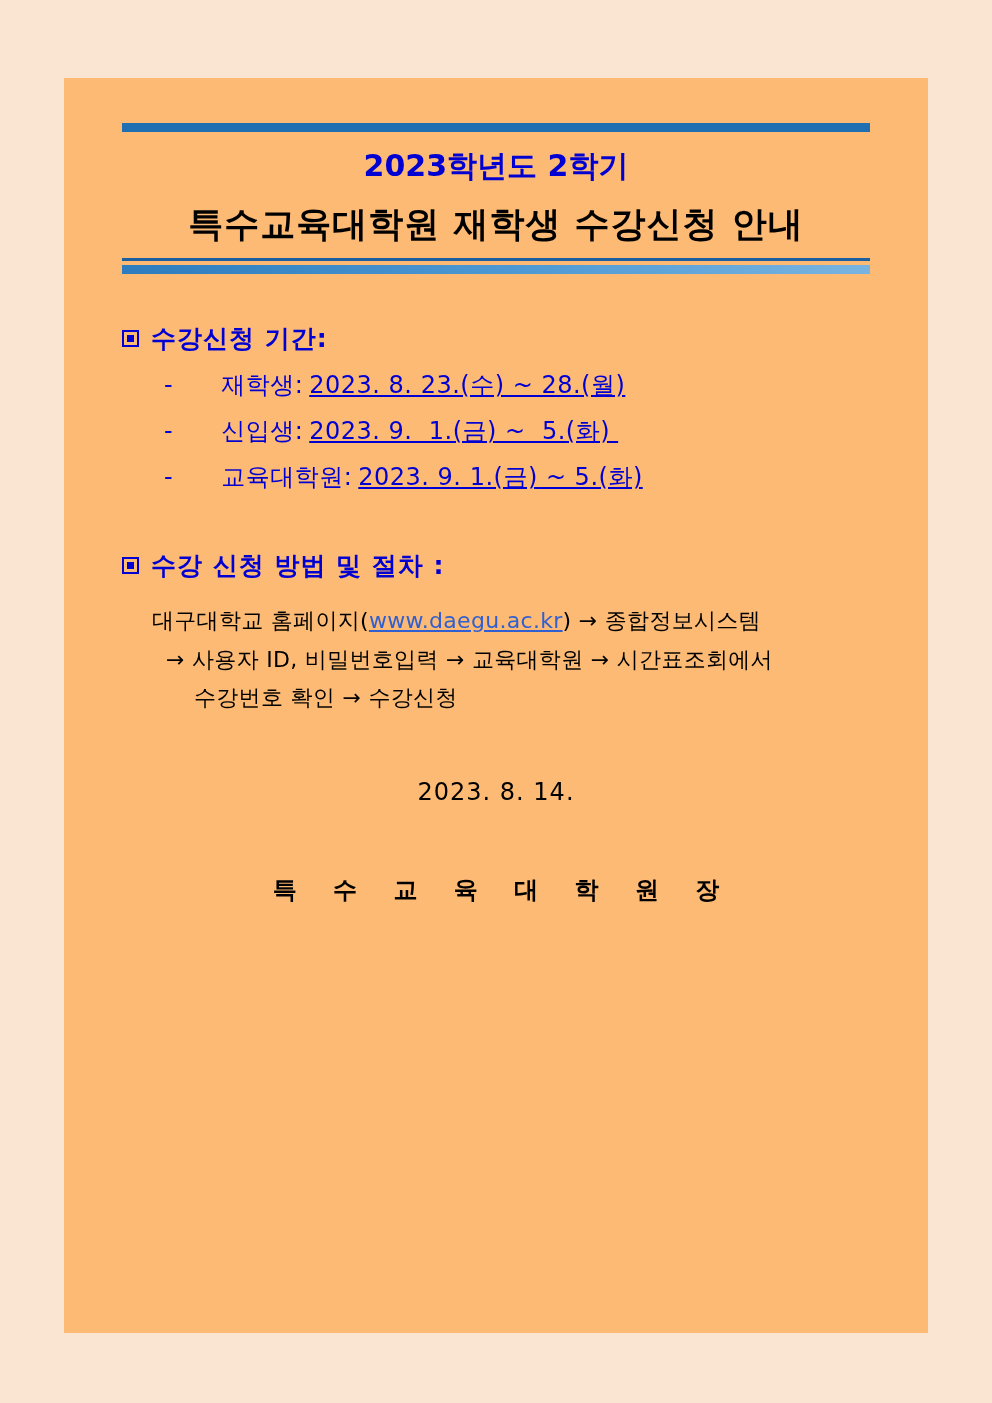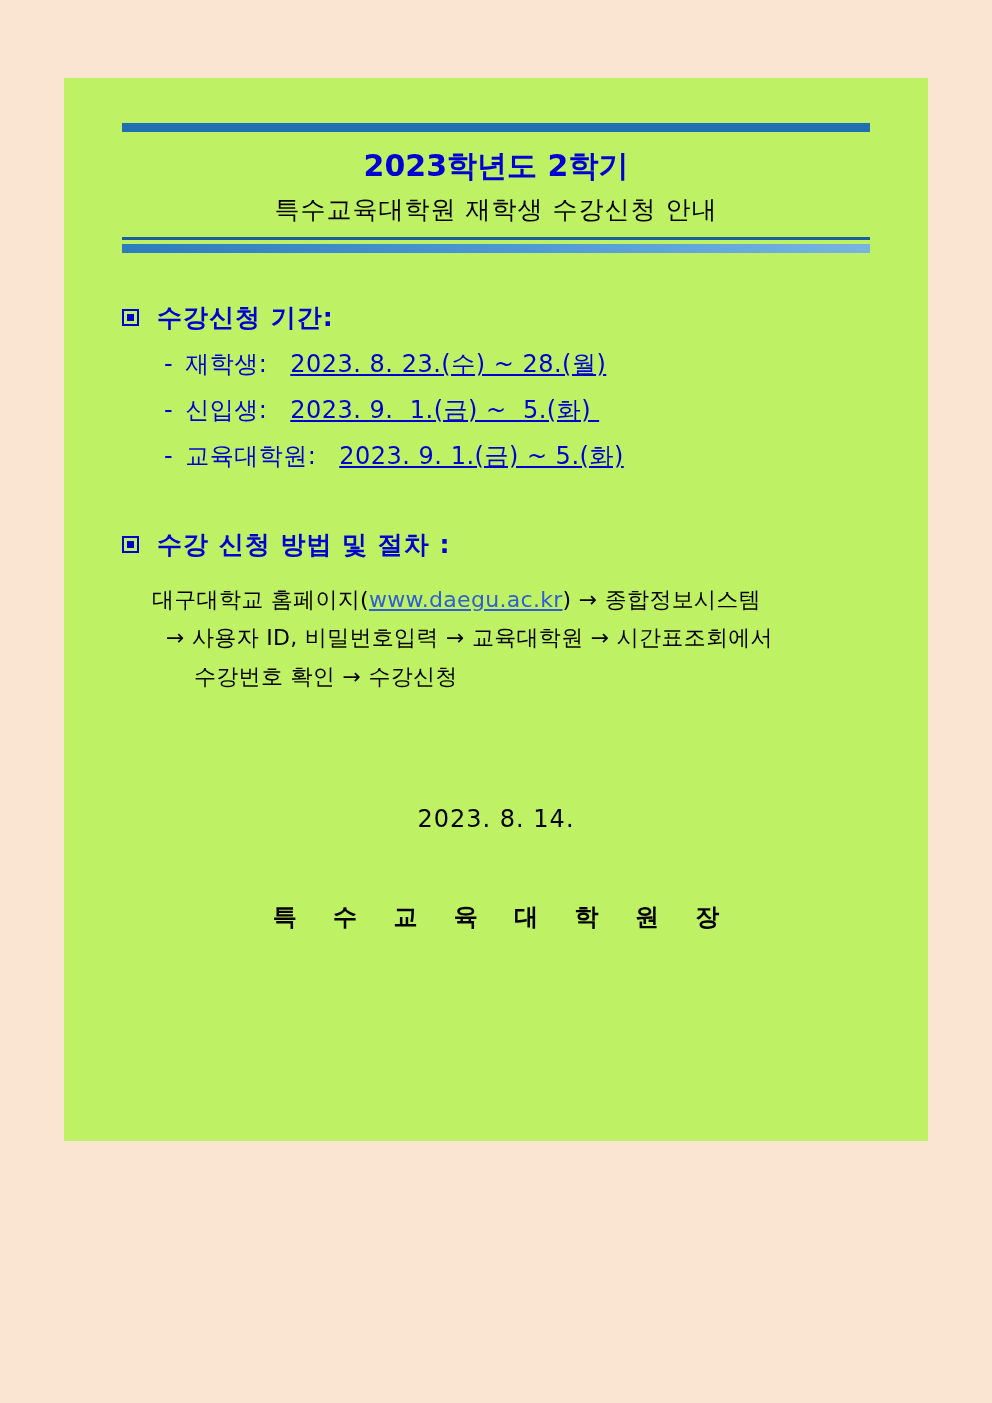--- a/index.html
+++ b/index.html
@@ -11,22 +11,22 @@
     height: 1403px;
     background: #fae5d3;
     font-family: "DejaVu Sans", "Liberation Sans", sans-serif;
     overflow: hidden;
   }
   .page {
     position: absolute;
     left: 64px;
     top: 78px;
     width: 864px;
-    height: 1063px;
-    background: #bef264;
+    height: 1255px;
+    background: #fdba74;
     box-sizing: border-box;
   }
   .header-block {
     margin: 45px 58px 0 58px;
   }
   .rule-top {
     height: 9px;
     background: #1f6fb2;
     width: 100%;
   }
@@ -47,39 +47,39 @@
   }
   .title-line1 {
     color: #0000d2;
     font-size: 30px;
     font-weight: bold;
     letter-spacing: 0px;
     line-height: 1.3;
   }
   .title-line2 {
     color: #000000;
-    font-size: 25px;
-    font-weight: normal;
+    font-size: 35px;
+    font-weight: bold;
     letter-spacing: 1px;
     line-height: 1.35;
-    margin-top: 8px;
+    margin-top: 16px;
   }
   .body-block {
     margin: 0 58px;
     padding-top: 48px;
     color: #000;
   }
   .section-heading {
     color: #0000d2;
     font-size: 25px;
     font-weight: bold;
     letter-spacing: 1px;
     display: flex;
     align-items: center;
-    gap: 18px;
+    gap: 12px;
   }
   .bullet-sq {
     display: inline-block;
     width: 17px;
     height: 17px;
     border: 2px solid #0000d2;
     position: relative;
     box-sizing: border-box;
     flex: 0 0 auto;
   }
@@ -100,25 +100,25 @@
     letter-spacing: 0.5px;
     display: flex;
     align-items: baseline;
   }
   .dash-line .dash {
     margin-right: 12px;
   }
   .dash-line .lbl {
     margin-right: 6px;
     white-space: pre;
+    margin-left: 36px;
   }
   .dash-line .val {
     text-decoration: underline;
     white-space: pre;
-    margin-left: 17px;
   }
   .method-block {
     margin-top: 56px;
   }
   .method-body {
     color: #000;
     font-size: 22px;
     line-height: 1.75;
     margin-top: 20px;
     padding-left: 30px;
@@ -129,21 +129,21 @@
   .link {
     color: #2f5fd0;
     text-decoration: underline;
   }
   .attach {
     margin-top: 104px;
     font-size: 22px;
     letter-spacing: 0.5px;
   }
   .date {
-    margin-top: 109px;
+    margin-top: 60px;
     text-align: center;
     font-size: 24px;
     letter-spacing: 1px;
   }
   .signer {
     margin-top: 68px;
     text-align: center;
     font-size: 24px;
     font-weight: bold;
     letter-spacing: 14px;

